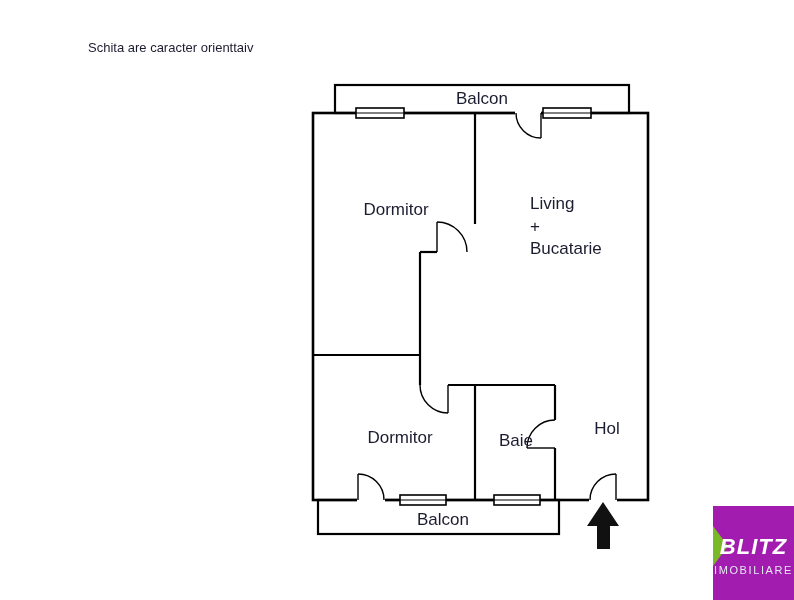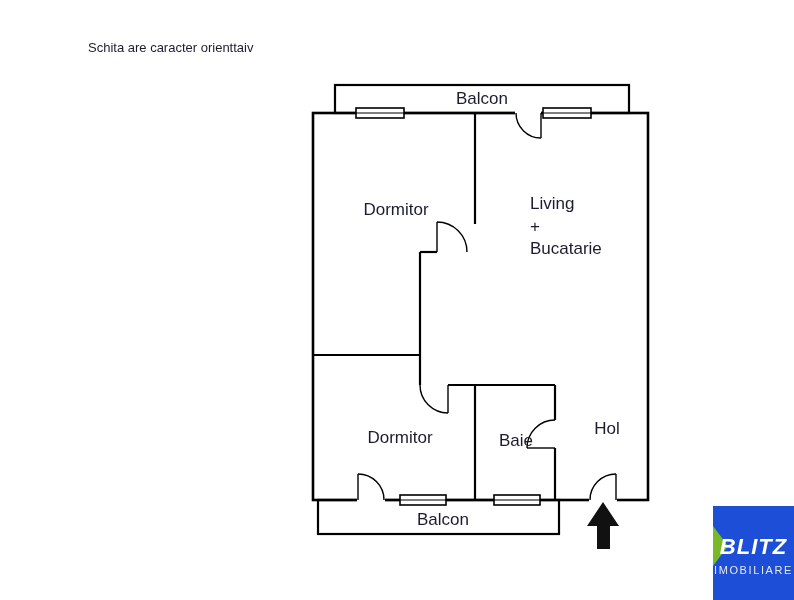--- a/index.html
+++ b/index.html
@@ -14,21 +14,21 @@
     font-size:13px; color:#1c1c30;
   }
   svg.plan { position:absolute; left:0; top:0; }
   svg.plan text {
     fill:#1c1c30; font-size:17px;
     font-family:"Liberation Sans", sans-serif;
   }
   .logo {
     position:absolute; left:713px; top:506px;
     width:81px; height:94px;
-    background:#1d4ed8; color:#ffffff; overflow:hidden;
+    background:#a21caf; color:#ffffff; overflow:hidden;
   }
   .logo-accent {
     position:absolute; left:0; top:20px; width:15px; height:40px;
     background:#79b928;
     clip-path:polygon(0 0, 100% 50%, 0 100%);
   }
   .logo-brand {
     position:absolute; left:0; right:0; top:28px;
     text-align:center; font-weight:bold; font-style:italic;
     font-size:22px; letter-spacing:1px;

